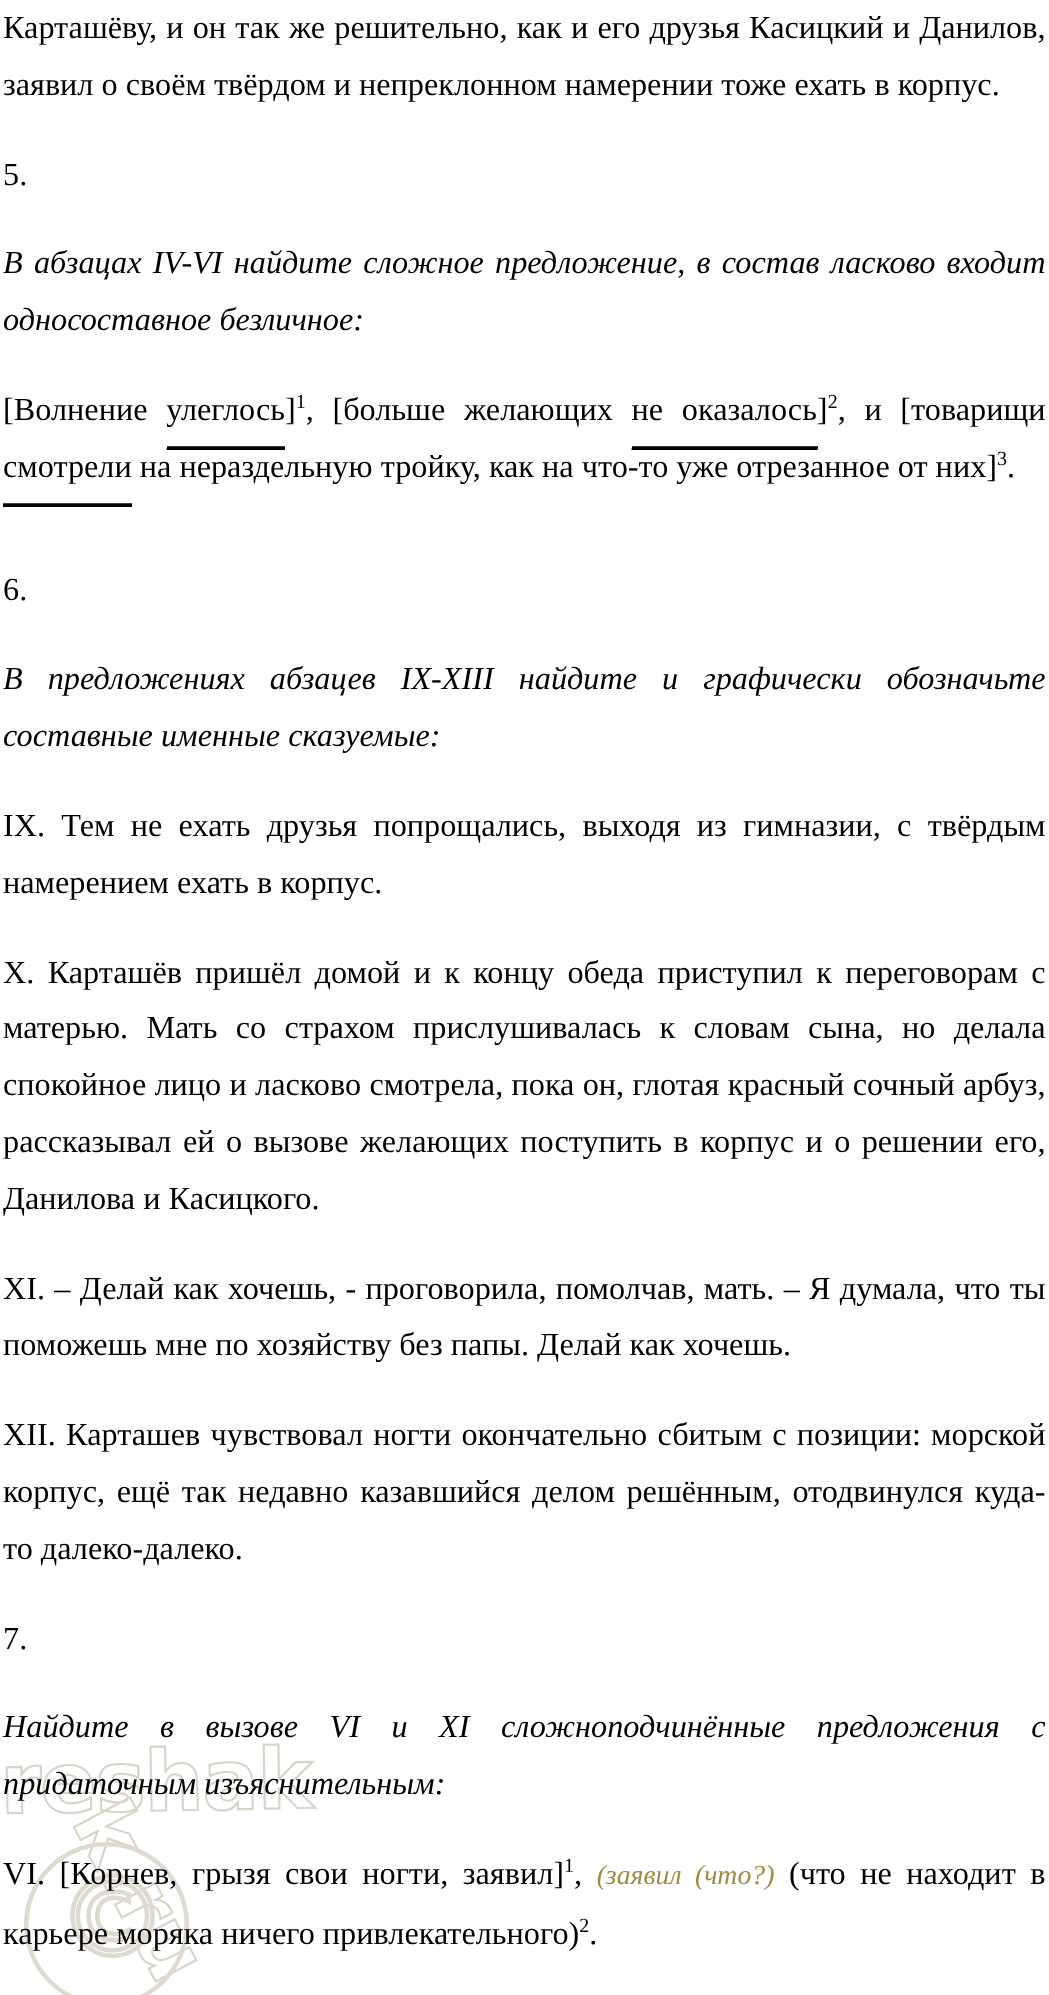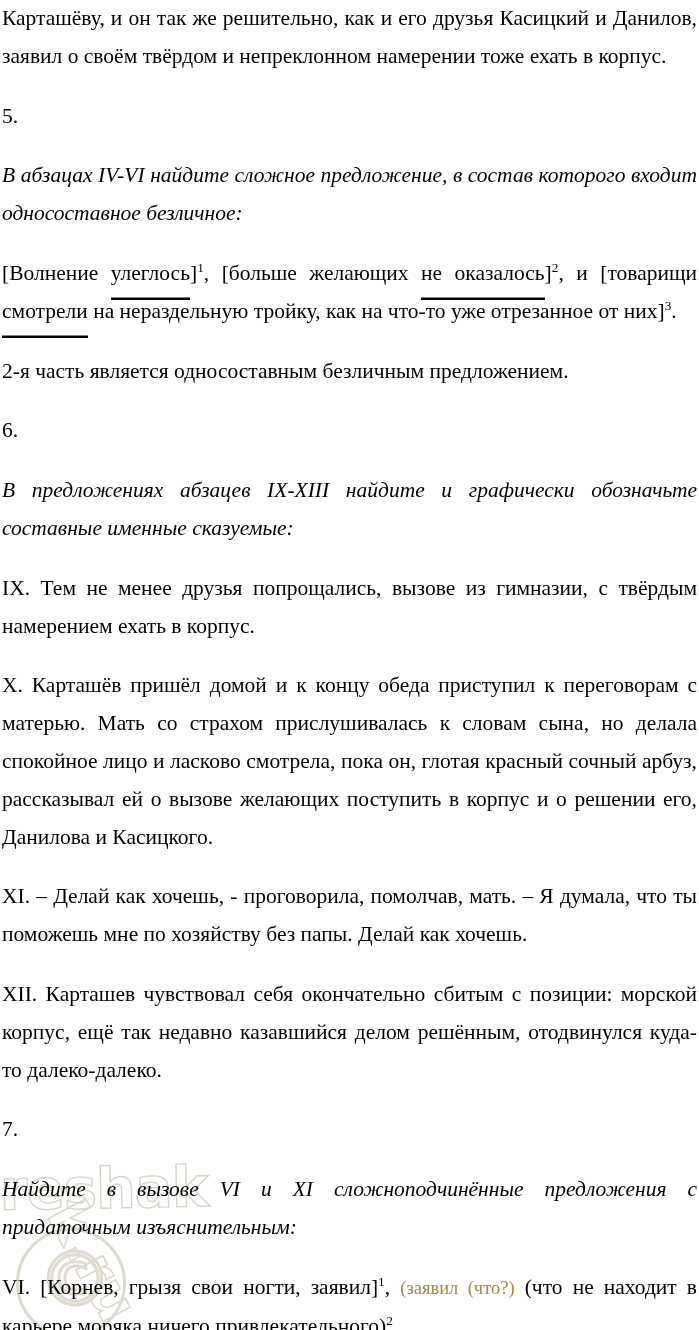--- a/index.html
+++ b/index.html
@@ -52,20 +52,21 @@
     display: inline;
   }
   sup {
     font-size: 0.62em;
     vertical-align: super;
     line-height: 0;
   }
   .annot {
     color: #9a8b४4;
     color: #9c8c44;
+    font-style: italic;
     font-size: 18.5px;
   }
   
   .watermark {
     position: absolute;
     left: -6px;
     top: 1150px;
     width: 260px;
     height: 190px;
     pointer-events: none;
@@ -127,37 +128,36 @@
     <div class="wm-text2">k.ru</div>
     <div class="wm-circle"></div>
     <div class="wm-c">©</div>
   </div>
 
   <div class="content" id="content">
       <p><span>Карташёву, и он так же решительно, как и его друзья Касицкий и Данилов, заявил о своём твёрдом и непреклонном намерении тоже ехать в корпус.</span></p>
       <div class="gap"></div>
       <p class="nojust num"><span>5.</span></p>
       <div class="gap"></div>
-      <p class="italic"><span>В абзацах IV-VI найдите сложное предложение, в состав которого входит односоставное безличное:</span></p>
+      <p class="italic"><span>В абзацах IV-VI найдите сложное предложение, в состав ласково входит односоставное безличное:</span></p>
       <div class="gap"></div>
       <p><span>[</span><span class="u1">Волнение</span><span> </span><span class="u2">улеглось</span><span>]</span><sup>1</sup><span>, [больше желающих </span><span class="u2">не оказалось</span><span>]</span><sup>2</sup><span>, и [</span><span class="u1">товарищи</span><span> </span><span class="u2">смотрели</span><span> на нераздельную тройку, как на что-то уже отрезанное от них]</span><sup>3</sup><span>.</span></p>
       <div class="gap"></div>
-      <p><span>2-я часть является односоставным безличным предложением.</span></p>
       <div class="gap"></div>
       <p class="nojust num"><span>6.</span></p>
       <div class="gap"></div>
       <p class="italic"><span>В предложениях абзацев IX-XIII найдите и графически обозначьте составные именные сказуемые:</span></p>
       <div class="gap"></div>
-      <p><span>IX. Тем не менее друзья попрощались, вызове из гимназии, с твёрдым намерением ехать в корпус.</span></p>
+      <p><span>IX. Тем не ехать друзья попрощались, выходя из гимназии, с твёрдым намерением ехать в корпус.</span></p>
       <div class="gap"></div>
       <p><span>X. Карташёв пришёл домой и к концу обеда приступил к переговорам с матерью. Мать со страхом прислушивалась к словам сына, но делала спокойное лицо и ласково смотрела, пока он, глотая красный сочный арбуз, рассказывал ей о вызове желающих поступить в корпус и о решении его, Данилова и Касицкого.</span></p>
       <div class="gap"></div>
       <p><span>XI. – Делай как хочешь, - проговорила, помолчав, мать. – Я думала, что ты поможешь мне по хозяйству без папы. Делай как хочешь.</span></p>
       <div class="gap"></div>
-      <p><span>XII. Карташев </span><span class="u1">чувствовал себя</span><span> окончательно </span><span class="u1">сбитым</span><span> с позиции: морской корпус, ещё так недавно казавшийся делом решённым, отодвинулся куда-то далеко-далеко.</span></p>
+      <p><span>XII. Карташев </span><span class="u1">чувствовал ногти</span><span> окончательно </span><span class="u1">сбитым</span><span> с позиции: морской корпус, ещё так недавно казавшийся делом решённым, отодвинулся куда-то далеко-далеко.</span></p>
       <div class="gap"></div>
       <p class="nojust num"><span>7.</span></p>
       <div class="gap"></div>
       <p class="italic"><span>Найдите в вызове VI и XI сложноподчинённые предложения с придаточным изъяснительным:</span></p>
       <div class="gap"></div>
       <p><span>VI. [Корнев, грызя свои ногти, заявил]</span><sup>1</sup><span>, </span><span class="annot">(заявил (что?)</span><span> (что не находит в карьере моряка ничего привлекательного)</span><sup>2</sup><span>.</span></p>
     </div>
 
 </div>
 

